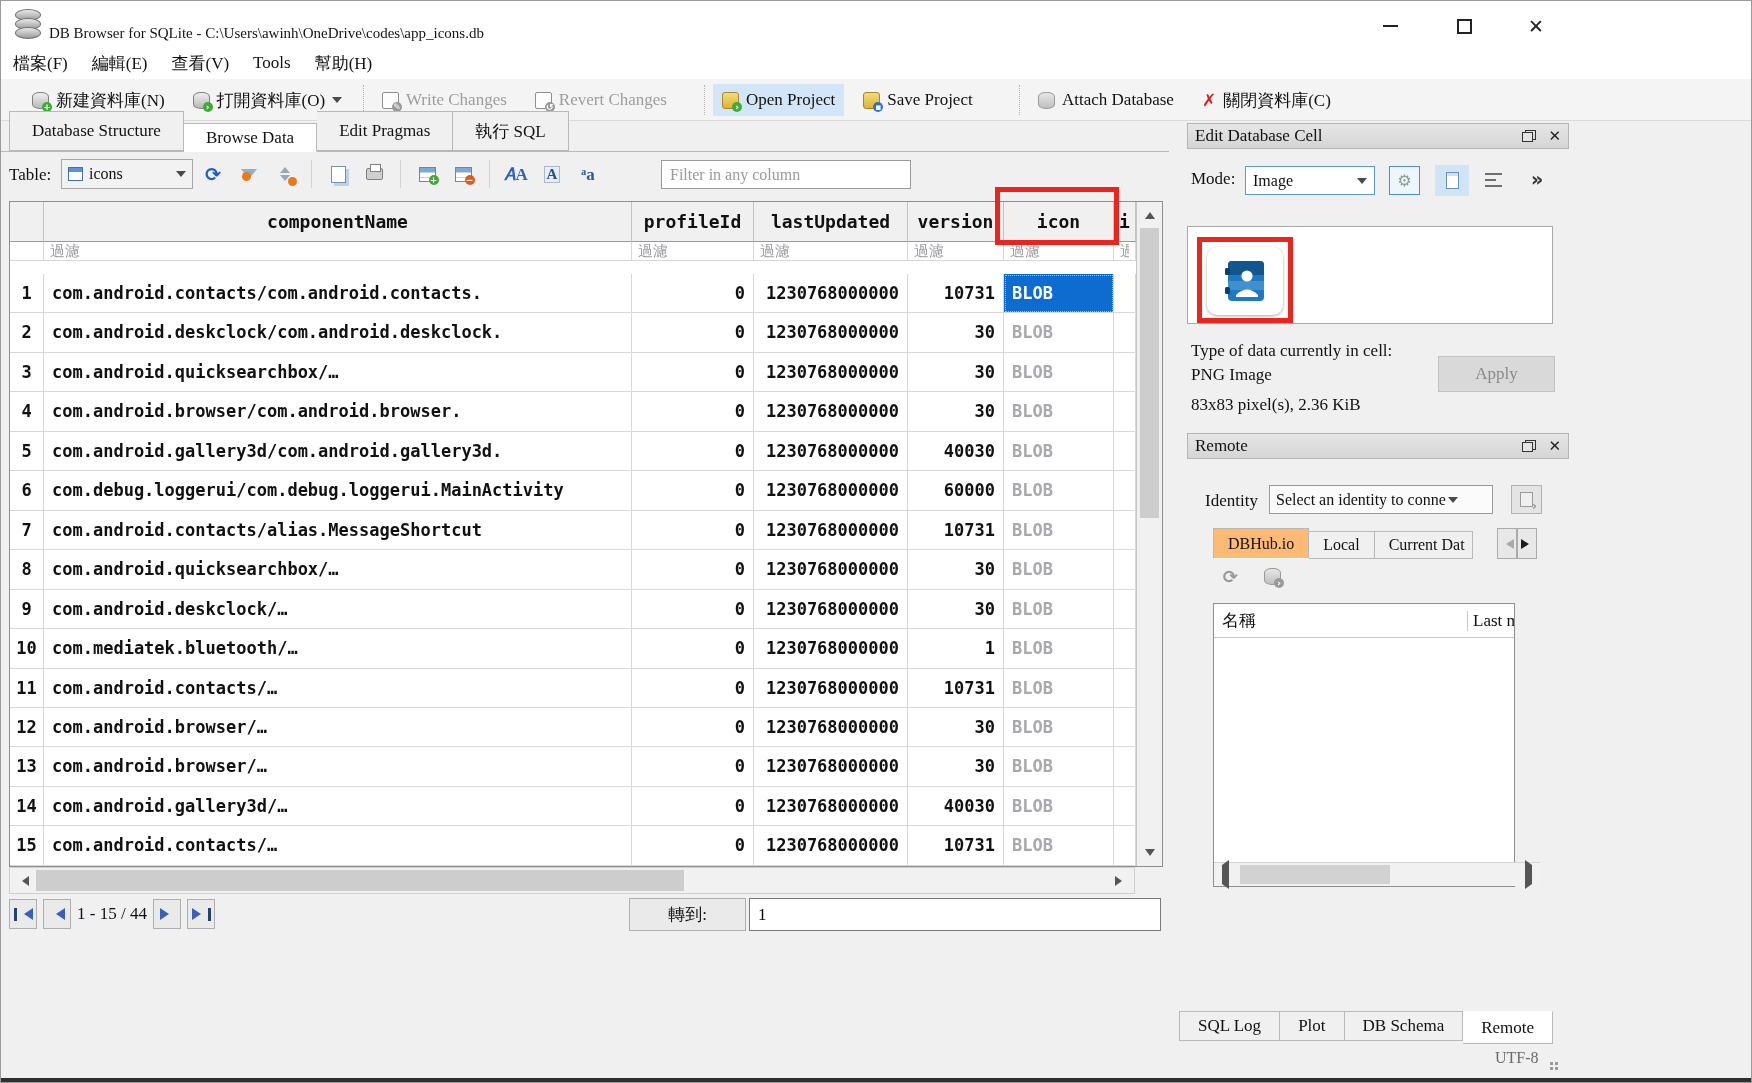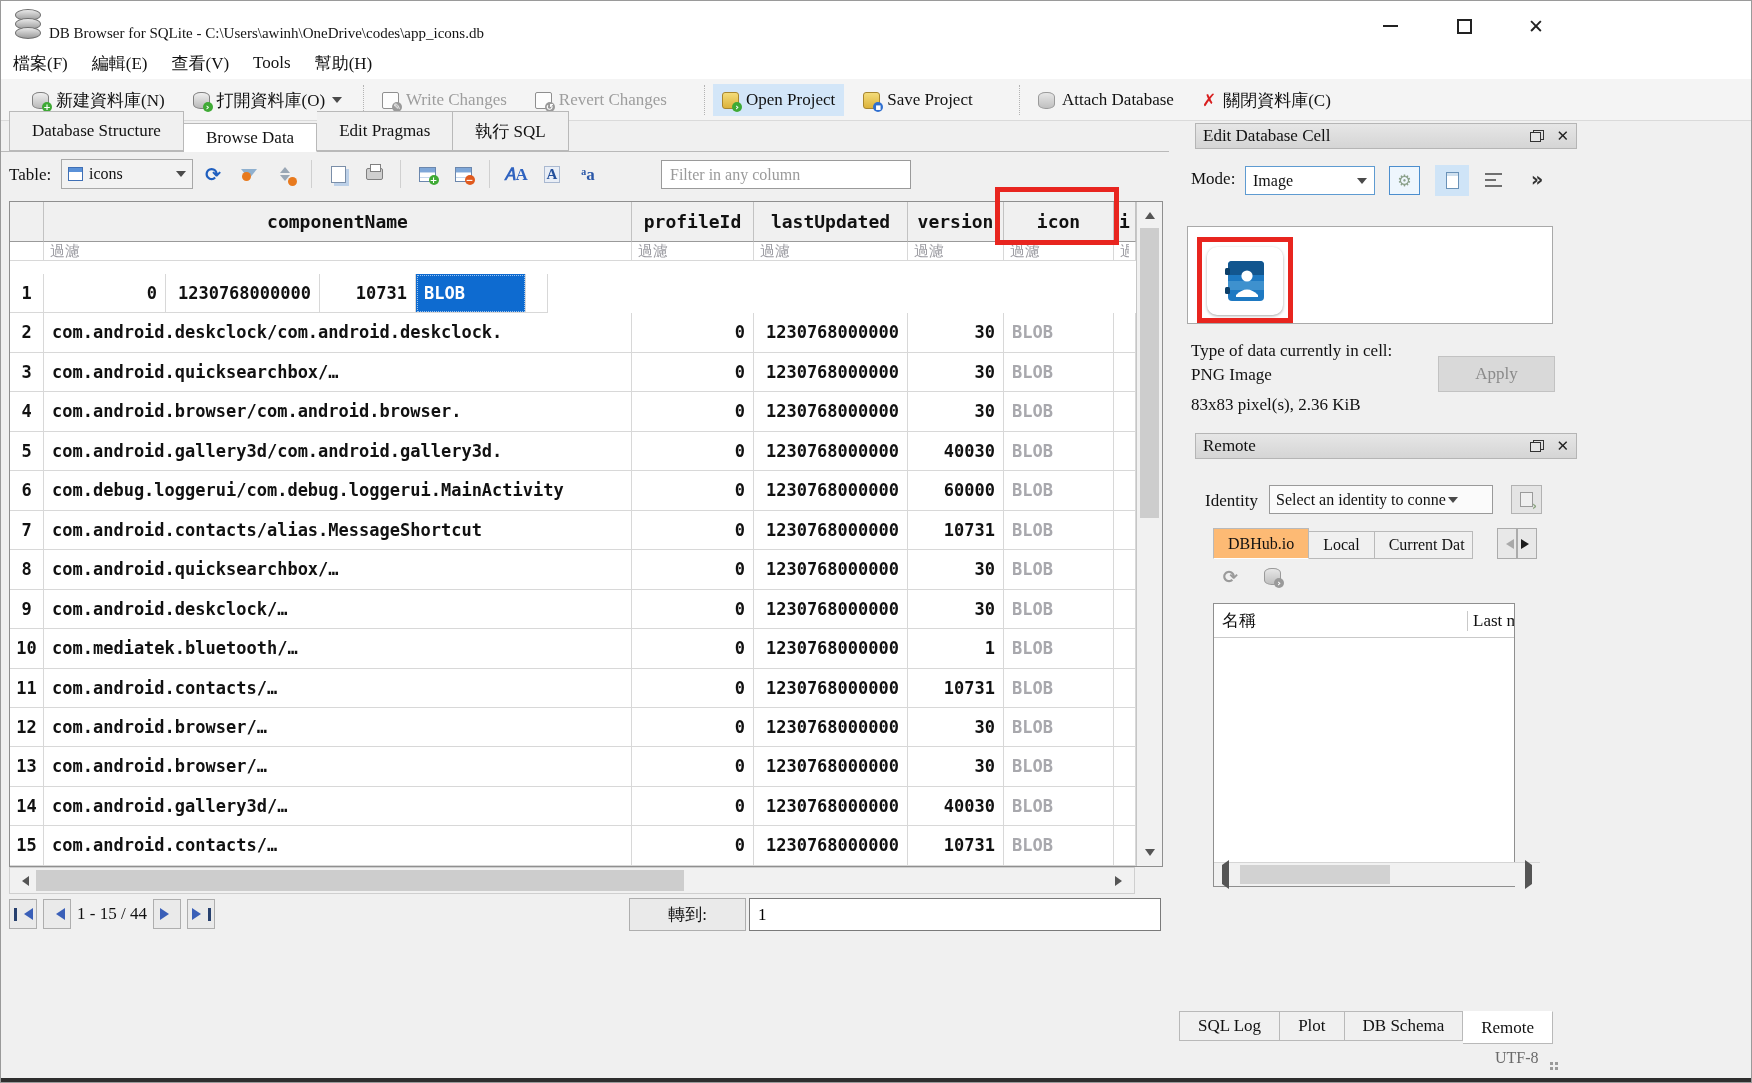--- a/index.html
+++ b/index.html
@@ -124,21 +124,21 @@
   .tri-l { width:0;height:0;border:6px solid transparent;border-right:9px solid #3a5fb8; }
   .tri-r { width:0;height:0;border:6px solid transparent;border-left:9px solid #3a5fb8; }
   .pbar { width:3px; height:13px; background:#27406e; }
   .pg-range { position:absolute; left:76px; top:6px; font-size:17px; }
   .goto-btn { position:absolute; left:628px; top:0; width:117px; height:33px; background:#eaeaea; border:1px solid #aeaeae;
     display:flex; align-items:center; justify-content:center; font-size:17px; }
   .goto-input { position:absolute; left:748px; top:0; width:412px; height:33px; border:1px solid #7a7a7a;
     font-size:17px; font-family:"Liberation Serif",serif; padding:0 8px; }
   
   .panel { position:absolute; left:1178px; top:122px; width:382px; height:920px; font-size:17px; }
-  .dockhead { position:absolute; left:16px; width:382px; height:26px; background:linear-gradient(#e6e6e6,#d5d5d5);
+  .dockhead { position:absolute; left:8px; width:382px; height:26px; background:linear-gradient(#e6e6e6,#d5d5d5);
     border:1px solid #b5b5b5; display:flex; align-items:center; padding:8px 7px; font-size:17px; }
   .dockhead .sp { margin-left:auto; display:flex; align-items:center; gap:12px; }
   .ic-dock { position:relative; width:14px; height:12px; }
   .ic-dock:before { content:""; position:absolute; right:0; top:0; width:9px; height:8px; border:1.5px solid #333; }
   .ic-dock:after { content:""; position:absolute; left:0; bottom:0; width:9px; height:8px; border:1.5px solid #333; background:#e6e6e6; }
   .ic-x { font-family:"DejaVu Sans",sans-serif; font-size:15px; font-weight:bold; color:#222; line-height:1; }
   .eh { top:0; }
   .mode-row { position:absolute; left:0; top:42px; width:382px; height:32px; }
   .mode-lbl { position:absolute; left:12px; top:4px; }
   .mode-sel { position:absolute; left:66px; top:1px; width:130px; height:29px; border:1px solid #5e9bd1; background:#fff;
@@ -378,20 +378,21 @@
         <div class="cell c-pid" style="padding:0;"><input placeholder="過濾" style=""></div>
         <div class="cell c-lu" style="padding:0;"><input placeholder="過濾" style=""></div>
         <div class="cell c-ver" style="padding:0;"><input placeholder="過濾" style=""></div>
         <div class="cell c-icon" style="padding:0;"><input placeholder="過濾" style=""></div>
         <div class="cell c-part" style="padding:0;"><input placeholder="過濾" style=""></div>
       </div>
     </div>
     <div class="gbody">
         <div class="grow">
     <div class="cell c-num">1</div>
+    <div class="cell c-comp">com.android.contacts/com.android.contacts.</div>
     <div class="cell c-pid num">0</div>
     <div class="cell c-lu num">1230768000000</div>
     <div class="cell c-ver num">10731</div>
     <div class="cell c-icon blob sel">BLOB</div>
     <div class="cell c-part"></div>
   </div>
         <div class="grow">
     <div class="cell c-num">2</div>
     <div class="cell c-comp">com.android.deskclock/com.android.deskclock.</div>
     <div class="cell c-pid num">0</div>

